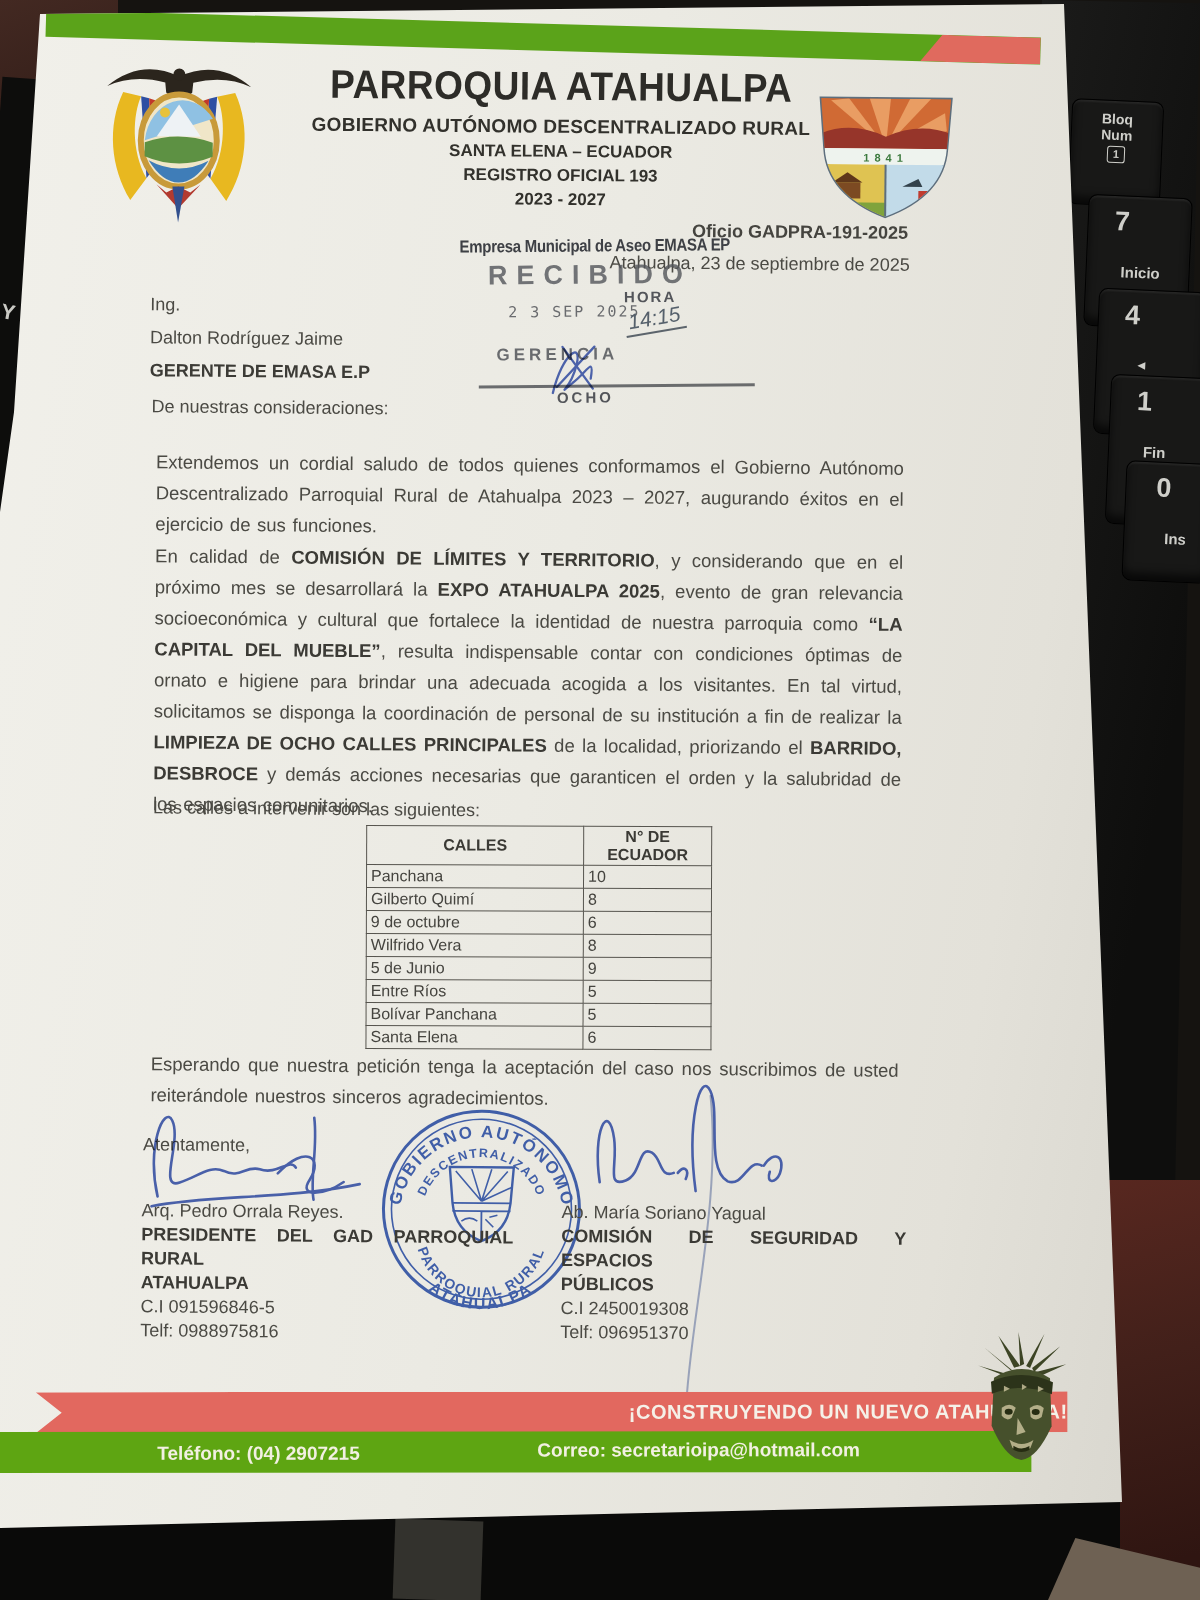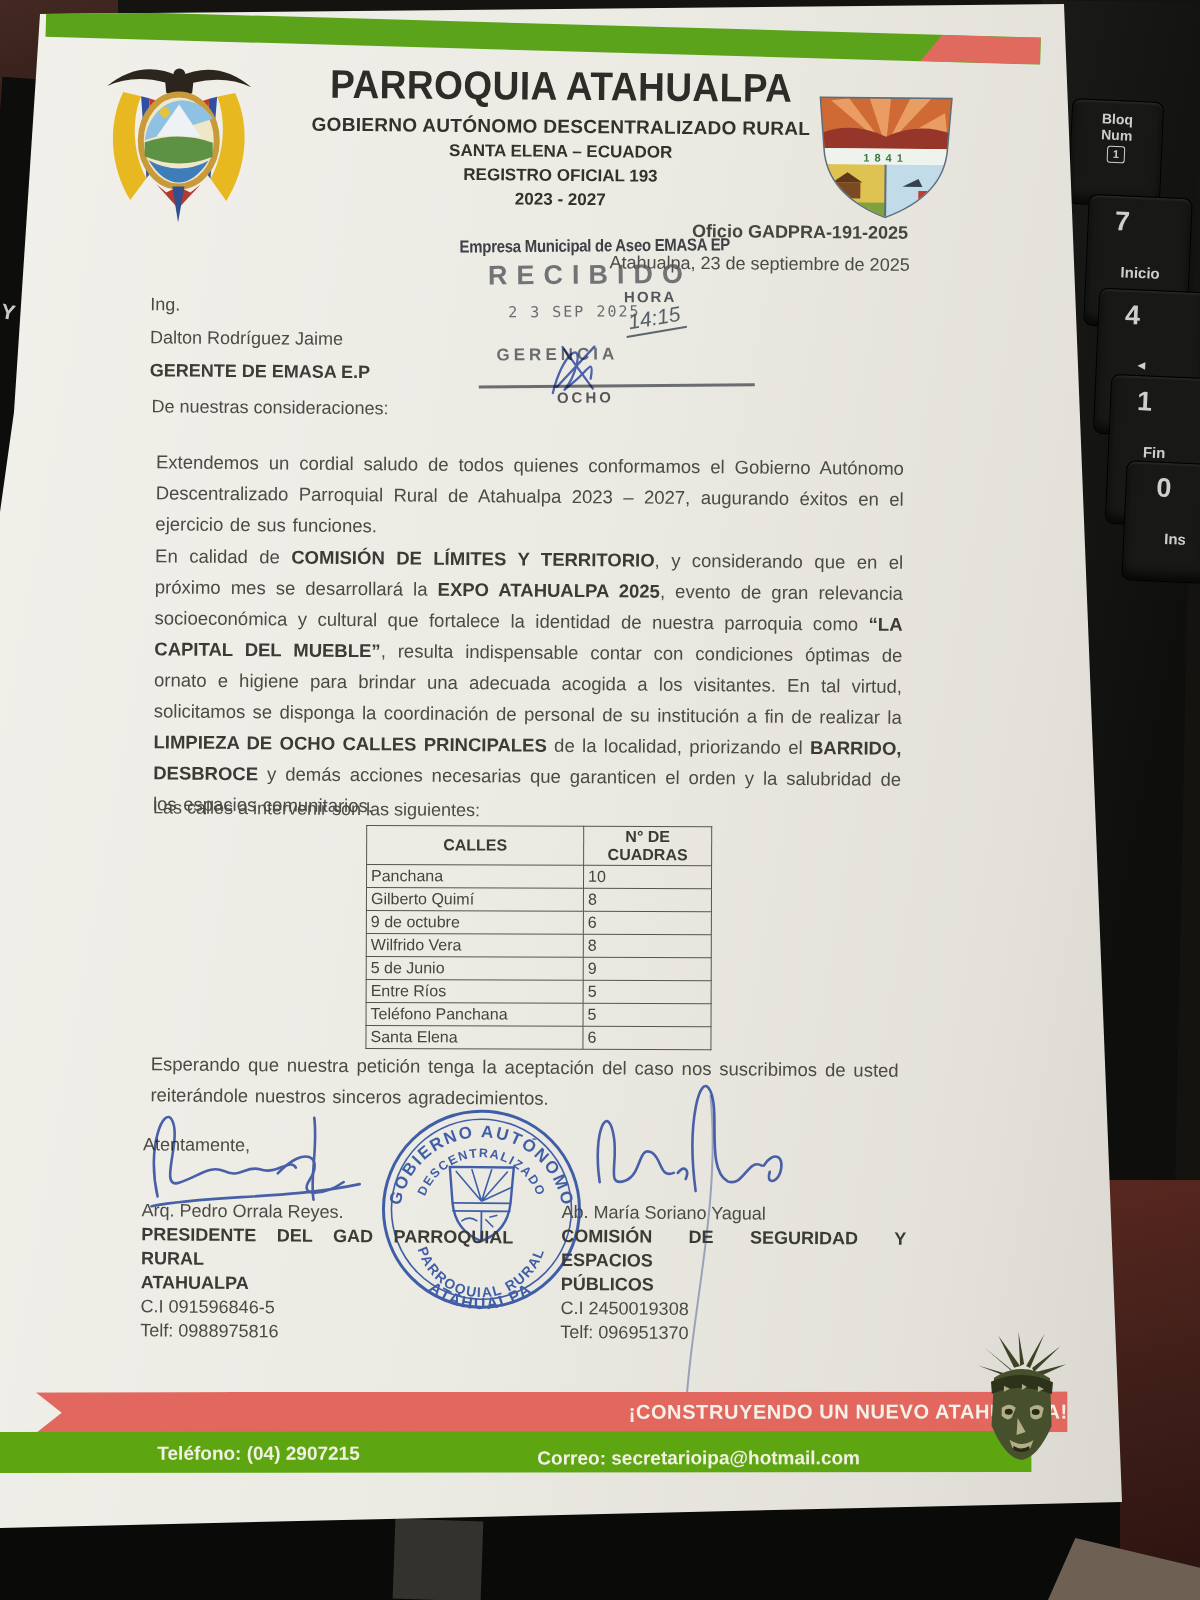--- a/index.html
+++ b/index.html
@@ -90,21 +90,21 @@
   .roundstamp{left:386px;top:1100px;width:212px;height:212px;mix-blend-mode:multiply;opacity:.9;}
   .sig{mix-blend-mode:multiply;}
 
   
   .ribbon-red{left:48px;top:1388px;width:1032px;height:41px;background:#e2685f;transform:rotate(-0.55deg);
       clip-path:polygon(0 0,100% 0,100% 100%,0 100%,26px 50%);}
   .ribbon-red .slogan{position:absolute;left:0;right:0;top:9px;text-align:right;
       color:#f5f1e8;font-size:20px;font-weight:bold;letter-spacing:.6px;}
   .band-green-f{left:10px;top:1428px;width:1034px;height:41px;background:#5ea512;transform:rotate(-0.55deg);}
   .fphone{position:absolute;left:160px;top:11px;color:#f2f0e2;font-size:19px;font-weight:bold;}
-  .femail{position:absolute;left:540px;top:16px;color:#f2f0e2;font-size:19px;font-weight:bold;}
+  .femail{position:absolute;left:540px;top:8px;color:#f2f0e2;font-size:19px;font-weight:bold;}
   .head-img{left:986px;top:1318px;width:96px;height:142px;}
 </style>
 </head>
 <body>
 
 <div id="scene">
 
   <div class="abs wood-topleft"></div>
   <div class="abs black-left"></div>
   <div class="abs stray-key">Y</div>
@@ -231,21 +231,21 @@
 
       <div class="abs para p1">Extendemos un cordial saludo de todos quienes conformamos el Gobierno Autónomo Descentralizado Parroquial Rural de Atahualpa 2023 – 2027, augurando éxitos en el ejercicio de sus funciones.</div>
       <div class="abs para p2"><span>En calidad de </span><span class="seg-b">COMISIÓN DE LÍMITES Y TERRITORIO</span><span>, y considerando que en el próximo mes se desarrollará la </span><span class="seg-b">EXPO ATAHUALPA 2025</span><span>, evento de gran relevancia socioeconómica y cultural que fortalece la identidad de nuestra parroquia como </span><span class="seg-b">“LA CAPITAL DEL MUEBLE”</span><span>, resulta indispensable contar con condiciones óptimas de ornato e higiene para brindar una adecuada acogida a los visitantes. En tal virtud, solicitamos se disponga la coordinación de personal de su institución a fin de realizar la </span><span class="seg-b">LIMPIEZA DE OCHO CALLES PRINCIPALES</span><span> de la localidad, priorizando el </span><span class="seg-b">BARRIDO, DESBROCE</span><span> y demás acciones necesarias que garanticen el orden y la salubridad de los espacios comunitarios.</span></div>
 
       <div class="abs tbl-intro">Las calles a intervenir son las siguientes:</div>
 
       <table class="streets">
         <thead>
             <tr id="tblhead">
               <th>CALLES</th>
-              <th>N° DE CUADRAS</th>
+              <th>N° DE ECUADOR</th>
             </tr>
           </thead>
         <tbody id="tblbody">
             <tr>
               <td>Panchana</td>
               <td>10</td>
             </tr>
             <tr>
               <td>Gilberto Quimí</td>
               <td>8</td>
@@ -260,21 +260,21 @@
             </tr>
             <tr>
               <td>5 de Junio</td>
               <td>9</td>
             </tr>
             <tr>
               <td>Entre Ríos</td>
               <td>5</td>
             </tr>
             <tr>
-              <td>Teléfono Panchana</td>
+              <td>Bolívar Panchana</td>
               <td>5</td>
             </tr>
             <tr>
               <td>Santa Elena</td>
               <td>6</td>
             </tr>
           </tbody>
       </table>
 
       <div class="abs para closing">Esperando que nuestra petición tenga la aceptación del caso nos suscribimos de usted reiterándole nuestros sinceros agradecimientos.</div>

